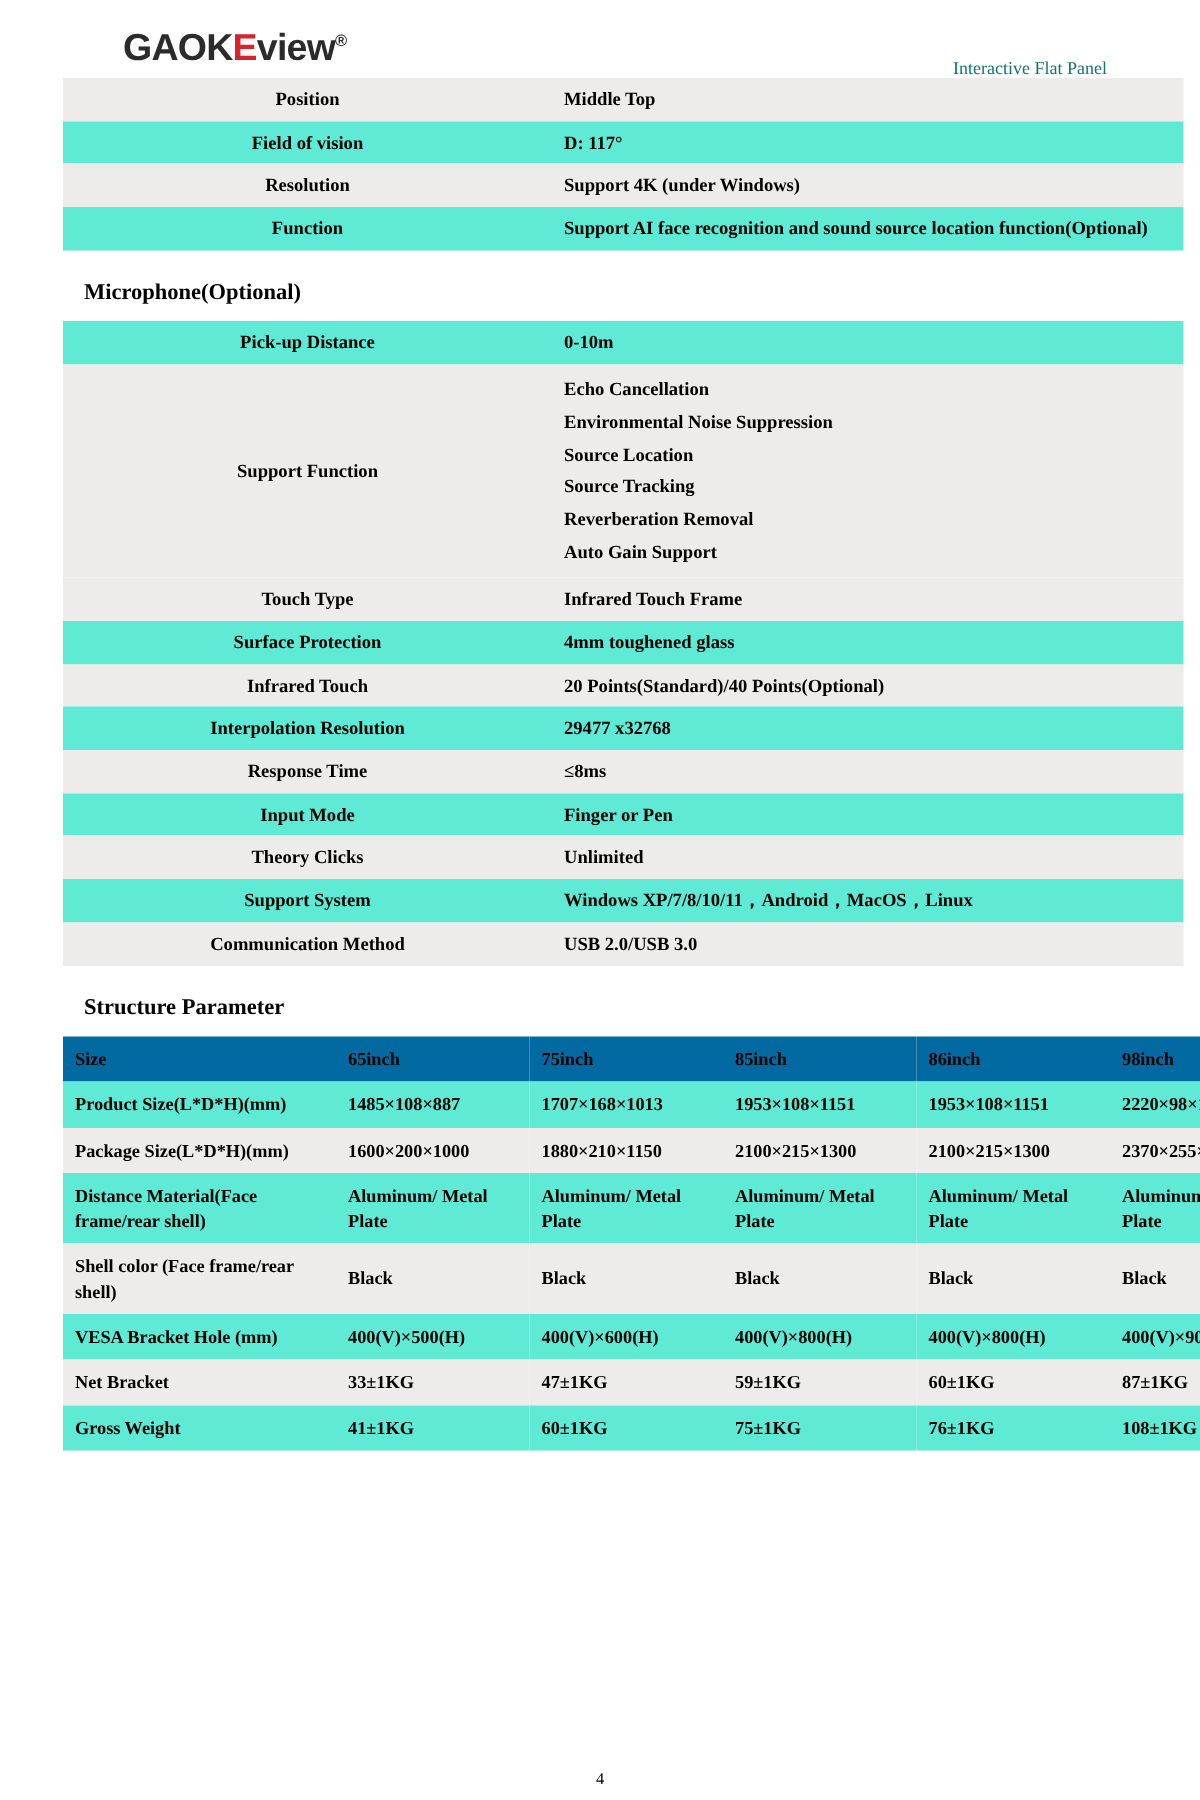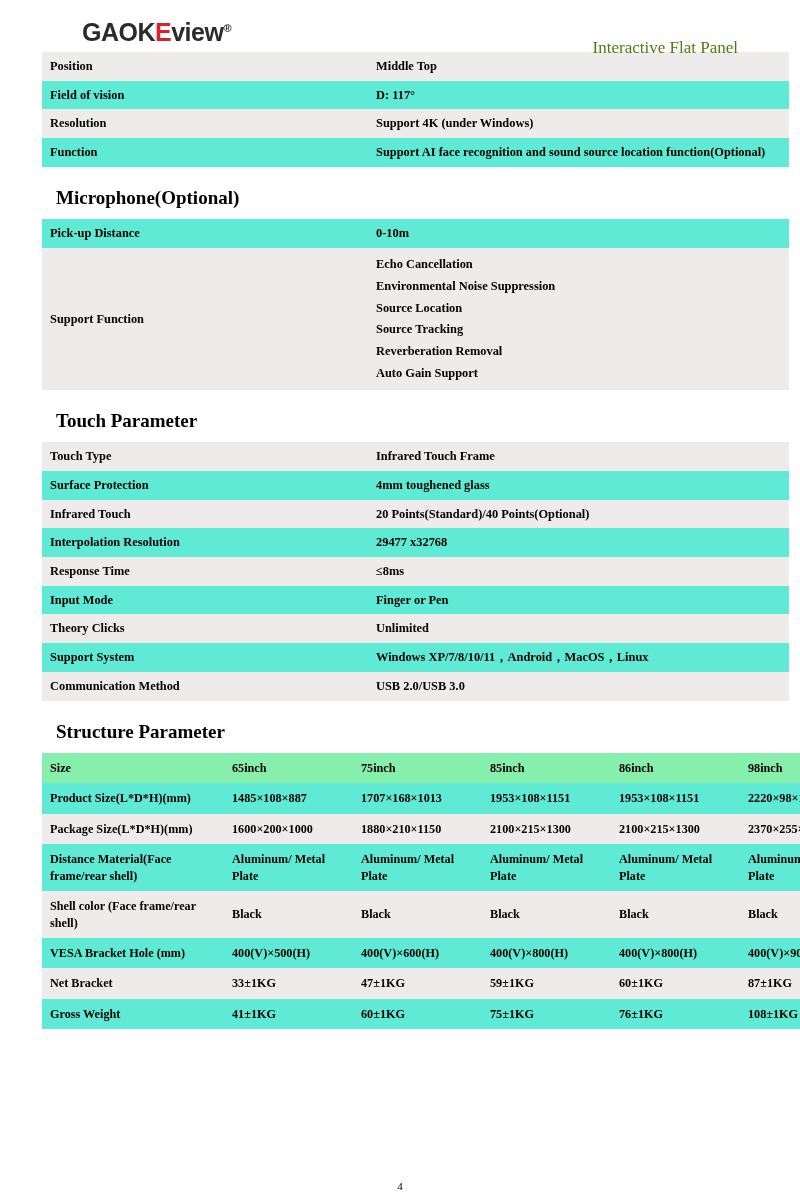--- a/index.html
+++ b/index.html
@@ -45,62 +45,63 @@
   .logo .reg {
     font-size: 11px;
     vertical-align: super;
     font-weight: bold;
   }
   .header-right {
     position: absolute;
     right: 20px;
     top: 38px;
     font-family: "Liberation Serif", serif;
-    font-size: 17px;
-    color: #4d7c0f;
+    font-size: 12px;
+    color: #0f766e;
   }
 
   
   table {
     border-collapse: collapse;
     width: 747px;
     table-layout: fixed;
     margin: 0;
   }
   td {
     font-family: "Liberation Serif", serif;
     font-size: 12.4px;
     padding: 6px 8px 6px 8px;
     vertical-align: middle;
     line-height: 1.35;
   }
   .spec-table td.k {
     width: 310px;
     font-weight: bold;
     padding-left: 8px;
+    text-align: center;
   }
   .spec-table td.v {
     font-weight: bold;
     padding-left: 8px;
   }
   tr.shade td {
     background: #eeecea;
   }
   tr.plain td {
     background: #5eead4;
   }
 
   .multi-line div {
     padding: 2.5px 0;
   }
 
   
   h2.section {
     font-family: "Liberation Serif", serif;
-    font-size: 19px;
+    font-size: 15px;
     font-weight: bold;
     margin: 20px 0 10px 14px;
   }
 
   
   .struct-table {
     table-layout: fixed;
   }
   .struct-table td {
     font-weight: bold;
@@ -108,21 +109,21 @@
     padding: 7px 8px;
     vertical-align: middle;
   }
   .struct-table td.first {
     width: 166px;
   }
   .struct-table td.col {
     width: 113px;
   }
   .struct-table .hdr td {
-    background: #86efac;
+    background: #0369a1;
   }
   .two-line {
     line-height: 1.55;
   }
 
   
   .footer {
     position: absolute;
     bottom: 8px;
     left: 0;
@@ -178,21 +179,20 @@
           <div>Environmental Noise Suppression</div>
           <div>Source Location</div>
           <div>Source Tracking</div>
           <div>Reverberation Removal</div>
           <div>Auto Gain Support</div>
         </td>
       </tr>
     </tbody>
   </table>
 
-  <h2 class="section">Touch Parameter</h2>
 
   <table class="spec-table">
     <tbody>
       <tr class="shade">
         <td class="k">Touch Type</td>
         <td class="v">Infrared Touch Frame</td>
       </tr>
       <tr class="plain">
         <td class="k">Surface Protection</td>
         <td class="v">4mm toughened glass</td>

